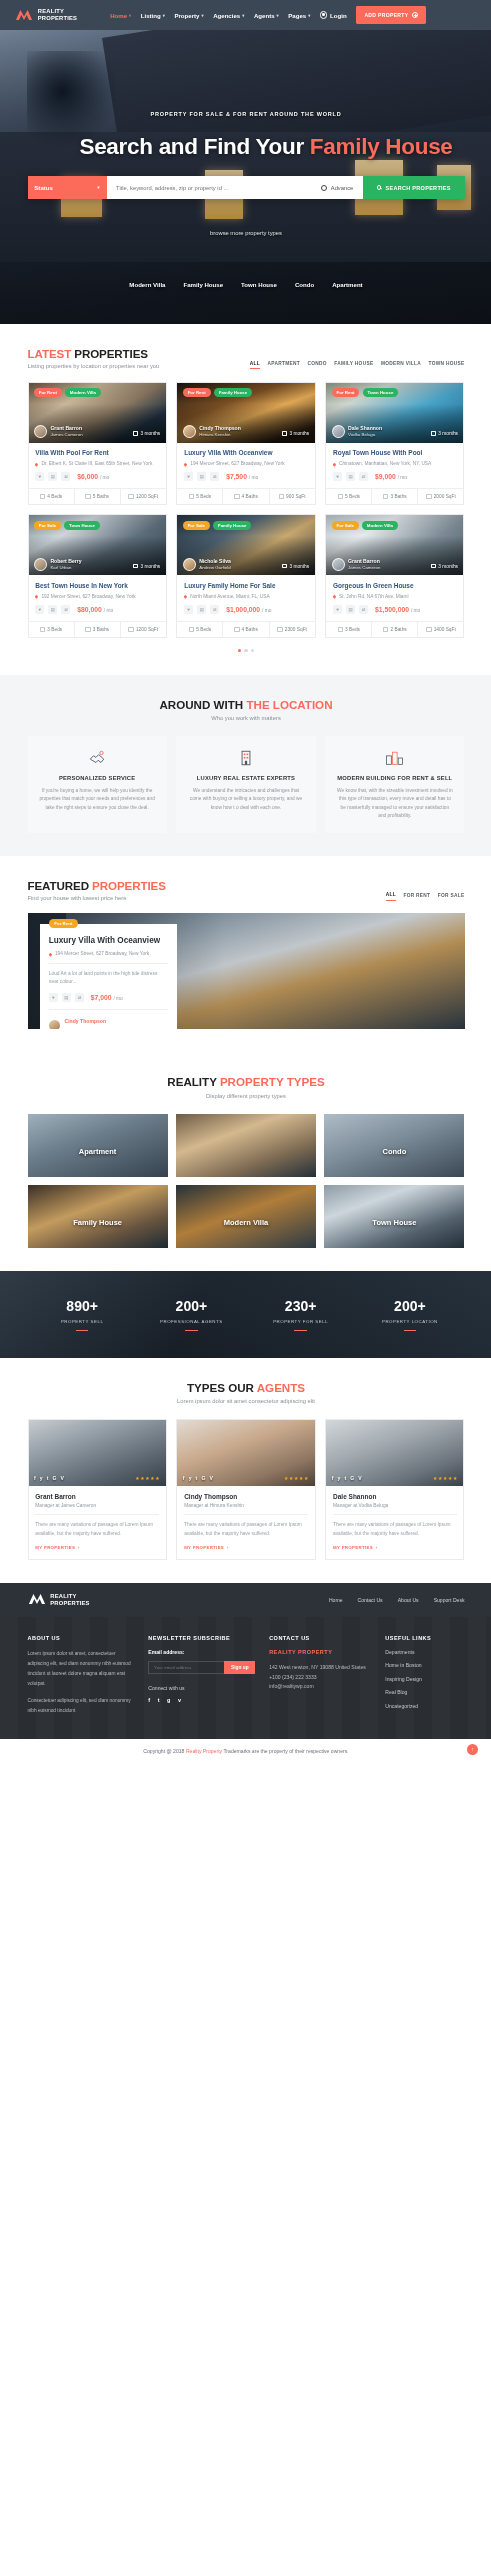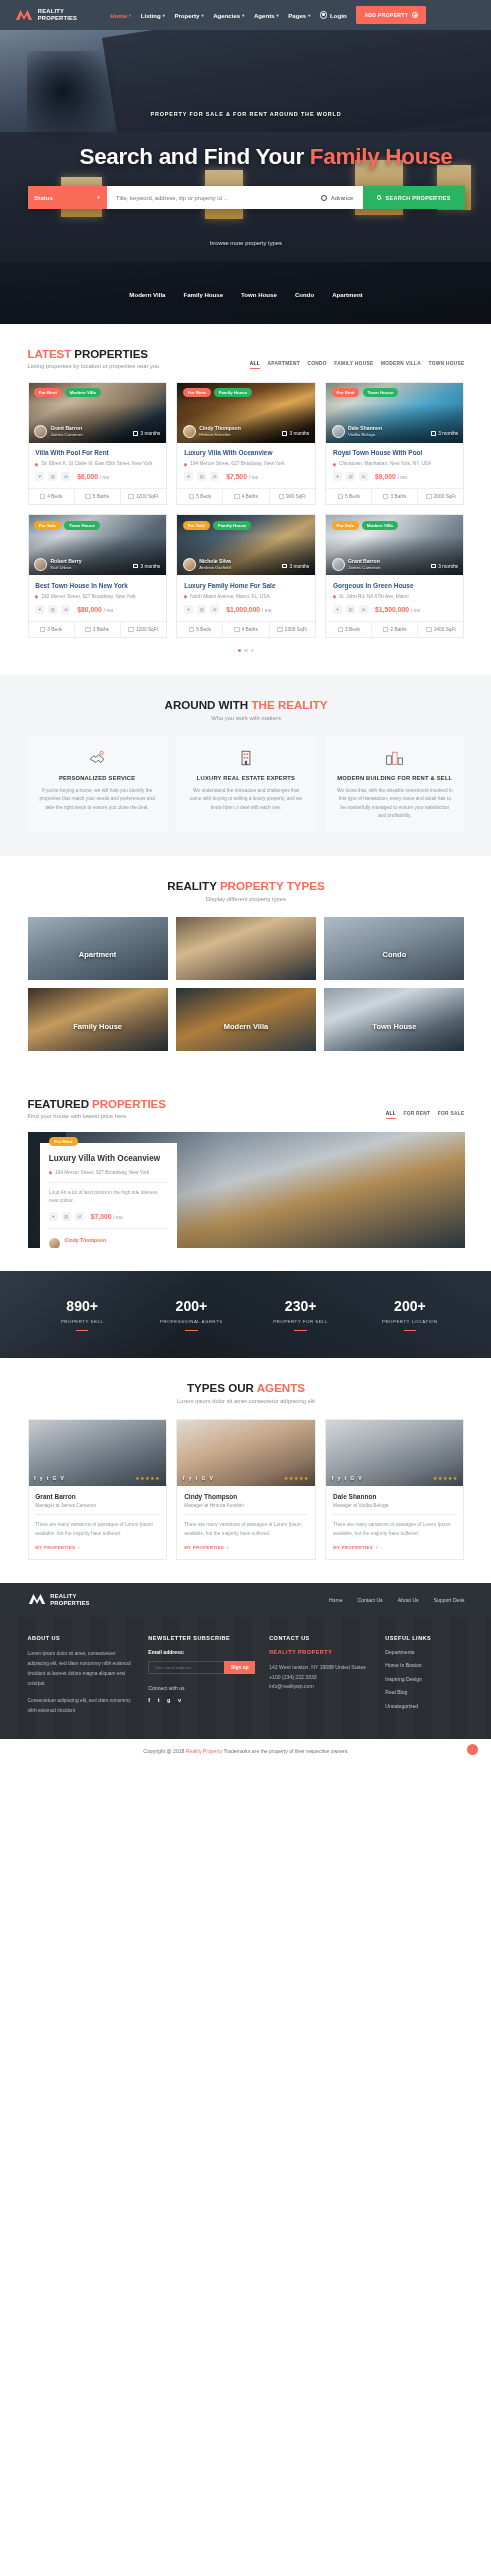--- a/index.html
+++ b/index.html
@@ -67,21 +67,21 @@
   .tree {
     position: absolute; top: 20.5px; left: 27px; width: 89px; height: 102px;
     background: radial-gradient(circle at 40% 40%, #0d1520 0%, rgba(10,16,25,.0) 70%);
   }
   .hero-inner { position: relative; z-index: 5; text-align: center; padding-top: 81px; }
   .hero-kicker {
     color: #fff; font-size: 5.5px; letter-spacing: 0.8px; font-weight: bold;
     text-shadow: 0 0.7px 2px rgba(0,0,0,.8);
   }
   .hero-title {
-    color: #fff; font-size: 22.5px; font-weight: bold; margin-top: 27px; letter-spacing: -0.3px;
+    color: #fff; font-size: 22.5px; font-weight: bold; margin-top: 17px; letter-spacing: -0.3px;
     text-shadow: 0 1.4px 5.5px rgba(0,0,0,.6);
     padding-left: 40px;
   }
   .hero-title em { color: #fc6a5a; font-style: normal; }
 
   
   .searchbar {
     position: relative; z-index: 6; width: 437px; margin: 16.4px auto 0;
     background: #fff; height: 22.5px; display: flex; align-items: stretch;
     box-shadow: 0 2px 9.6px rgba(0,0,0,.3);
@@ -669,21 +669,21 @@
         <span class="dot on"></span>
         <span class="dot"></span>
         <span class="dot"></span>
       </div>
     </div>
   </div>
 
   <div class="sec sec-gray">
     <div class="container">
       <div class="sec-head-center">
-        <h2><span>AROUND WITH </span><span class="hl">THE REALITY</span></h2>
+        <h2><span>AROUND WITH </span><span class="hl">THE LOCATION</span></h2>
         <p>Who you work with matters</p>
       </div>
       <div class="feat3">
         <div class="fcard">
           <div class="fico">
             <svg width="18" height="18" viewBox="0 0 32 32">
                 <path d="M4 18l6-6 4 3 5-5 9 8-5 6-5-4-4 4z" fill="none" stroke="#4d5862" stroke-width="1.6"></path>
                 <circle cx="24" cy="7" r="3" fill="none" stroke="#fc6a5a" stroke-width="1.6"></circle>
               </svg>
           </div>
@@ -714,47 +714,20 @@
           </div>
           <h4>MODERN BUILDING FOR RENT &amp; SELL</h4>
           <p>We know that, with the sizeable investment involved in this type of transaction, every move and detail has to be masterfully managed to ensure your satisfaction and profitability.</p>
         </div>
       </div>
     </div>
   </div>
 
   <div class="sec">
     <div class="container">
-      <div class="sec-head-center">
-        <h2><span>REALITY </span><span class="hl">PROPERTY TYPES</span></h2>
-        <p>Display different property types</p>
-      </div>
-      <div class="ptgrid">
-        <div class="ptile pt1">
-            <span class="lbl">Apartment</span>
-          </div>
-        <div class="ptile pt2"></div>
-        <div class="ptile pt3">
-            <span class="lbl">Condo</span>
-          </div>
-        <div class="ptile pt4">
-            <span class="lbl">Family House</span>
-          </div>
-        <div class="ptile pt5">
-            <span class="lbl">Modern Villa</span>
-          </div>
-        <div class="ptile pt6">
-            <span class="lbl">Town House</span>
-          </div>
-      </div>
-    </div>
-  </div>
-
-  <div class="sec">
-    <div class="container">
       <div class="sec-head-row">
         <div class="sec-head-left">
           <h2><span>FEATURED </span><span class="hl">PROPERTIES</span></h2>
           <p>Find your house with lowest price here</p>
         </div>
         <div class="filters">
           <span class="active">ALL</span>
           <span>FOR RENT</span>
           <span>FOR SALE</span>
         </div>
@@ -783,20 +756,47 @@
             <span>
               <span class="nm">Cindy Thompson</span><br>
               <span class="rl">Himura Kenshin</span>
             </span>
           </div>
         </div>
       </div>
     </div>
   </div>
 
+  <div class="sec">
+    <div class="container">
+      <div class="sec-head-center">
+        <h2><span>REALITY </span><span class="hl">PROPERTY TYPES</span></h2>
+        <p>Display different property types</p>
+      </div>
+      <div class="ptgrid">
+        <div class="ptile pt1">
+            <span class="lbl">Apartment</span>
+          </div>
+        <div class="ptile pt2"></div>
+        <div class="ptile pt3">
+            <span class="lbl">Condo</span>
+          </div>
+        <div class="ptile pt4">
+            <span class="lbl">Family House</span>
+          </div>
+        <div class="ptile pt5">
+            <span class="lbl">Modern Villa</span>
+          </div>
+        <div class="ptile pt6">
+            <span class="lbl">Town House</span>
+          </div>
+      </div>
+    </div>
+  </div>
+
   <div class="stats">
     <div class="stats-bg"></div>
     <div class="container">
       <div class="stats-row">
         <div class="stat">
           <div class="n">890+</div>
           <div class="l">PROPERTY SELL</div>
           <div class="u"></div>
         </div>
         <div class="stat">

